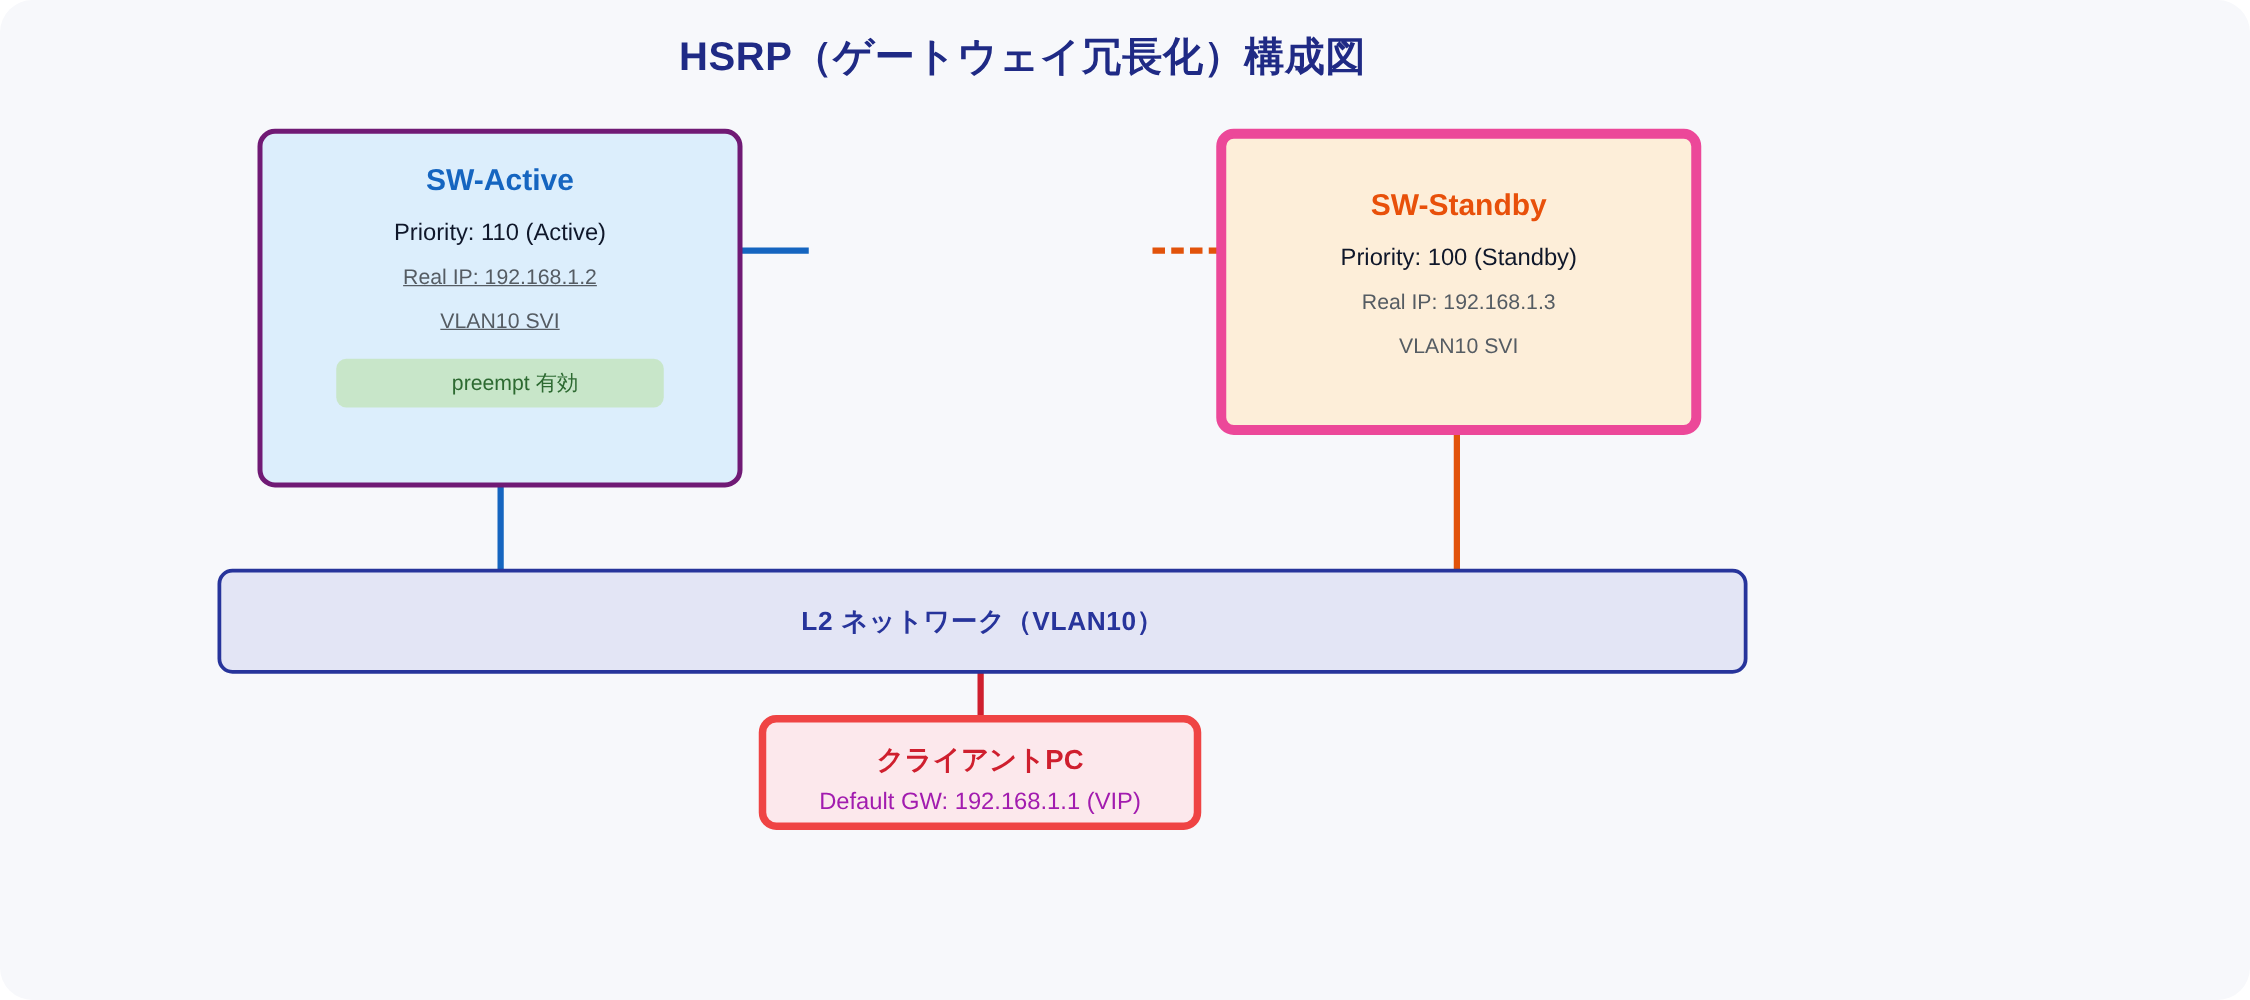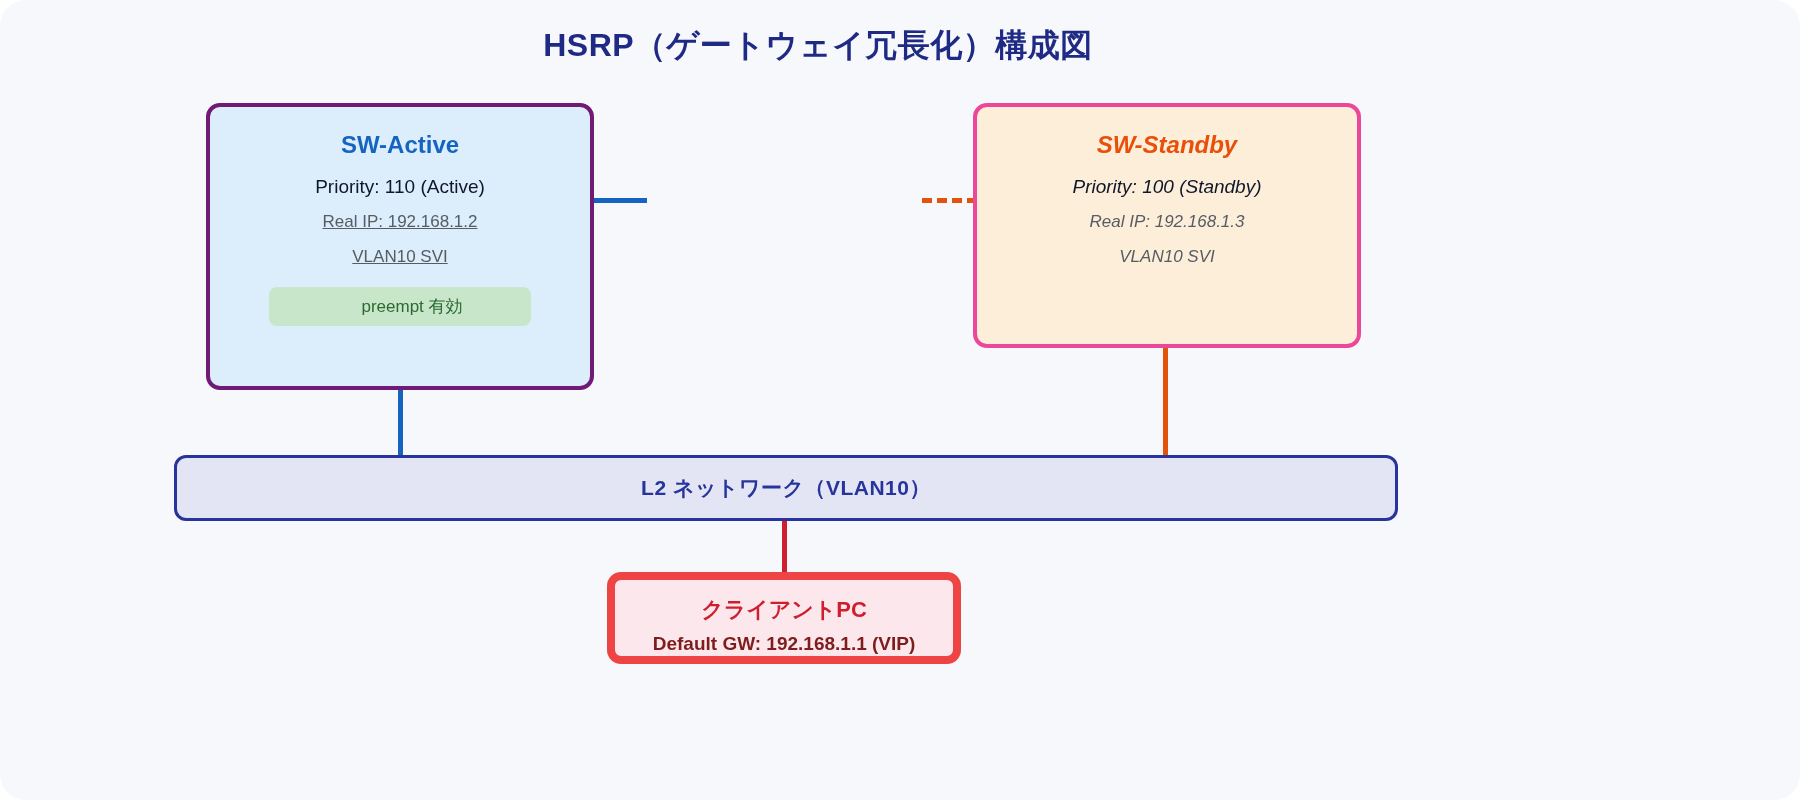--- a/index.html
+++ b/index.html
@@ -83,56 +83,55 @@
     border:4px solid #4a1fb8;
     background:#ebe4f7;
     padding-top:17px;
   }
   #vip .nm{color:#4a1fb8;font-size:22px;}
   #vip .ln{margin-top:14px;color:#4a3c7a;font-size:19px;}
 
   
   #sw-standby{
     left:973px;top:103px;width:388px;height:245px;
-    border:4px solid #ec4899;
+    border:8px solid #ec4899;
     background:#fdeed9;
-    padding-top:24px;
-    font-style:italic;
+    padding-top:40px;
   }
   #sw-standby .nm{color:#e8500a;}
   #sw-standby .ln{margin-top:17px;}
   #sw-standby .ln.sm{margin-top:15px;}
   #sw-standby .badge{
     margin-top:20px;width:262px;height:39px;
     background:#fbcdd4;color:#cf3040;
   }
 
   
   #l2{
-    position:absolute;left:174px;top:455px;width:1224px;height:66px;
+    position:absolute;left:174px;top:455px;width:1224px;height:84px;
     box-sizing:border-box;
     border:3px solid #27349b;
     background:#e3e5f5;
     border-radius:12px;
     display:flex;align-items:center;justify-content:center;
   }
   #l2 .nm{
     font-size:21px;font-weight:bold;color:#27349b;
     white-space:nowrap;letter-spacing:.5px;
   }
 
   
   #client{
     left:607px;top:572px;width:354px;height:92px;
-    border:8px solid #ef4444;
+    border:6px solid #ef4444;
     background:#fce8ec;
     padding-top:17px;
   }
   #client .nm{color:#cf1f2e;font-size:22px;}
-  #client .ln{margin-top:11px;font-size:19px;color:#7f1d1d;font-weight:bold;}
+  #client .ln{margin-top:11px;font-size:19px;color:#a21caf;}
 </style>
 </head>
 <body>
 
 <div id="canvas">
 
   <div id="title">HSRP（ゲートウェイ冗長化）構成図</div>
 
   <div class="conn h-blue" style="left:592px;top:198px;width:55px;"></div>
   <div class="conn h-dashed-orange" style="left:922px;top:198px;width:55px;"></div>

